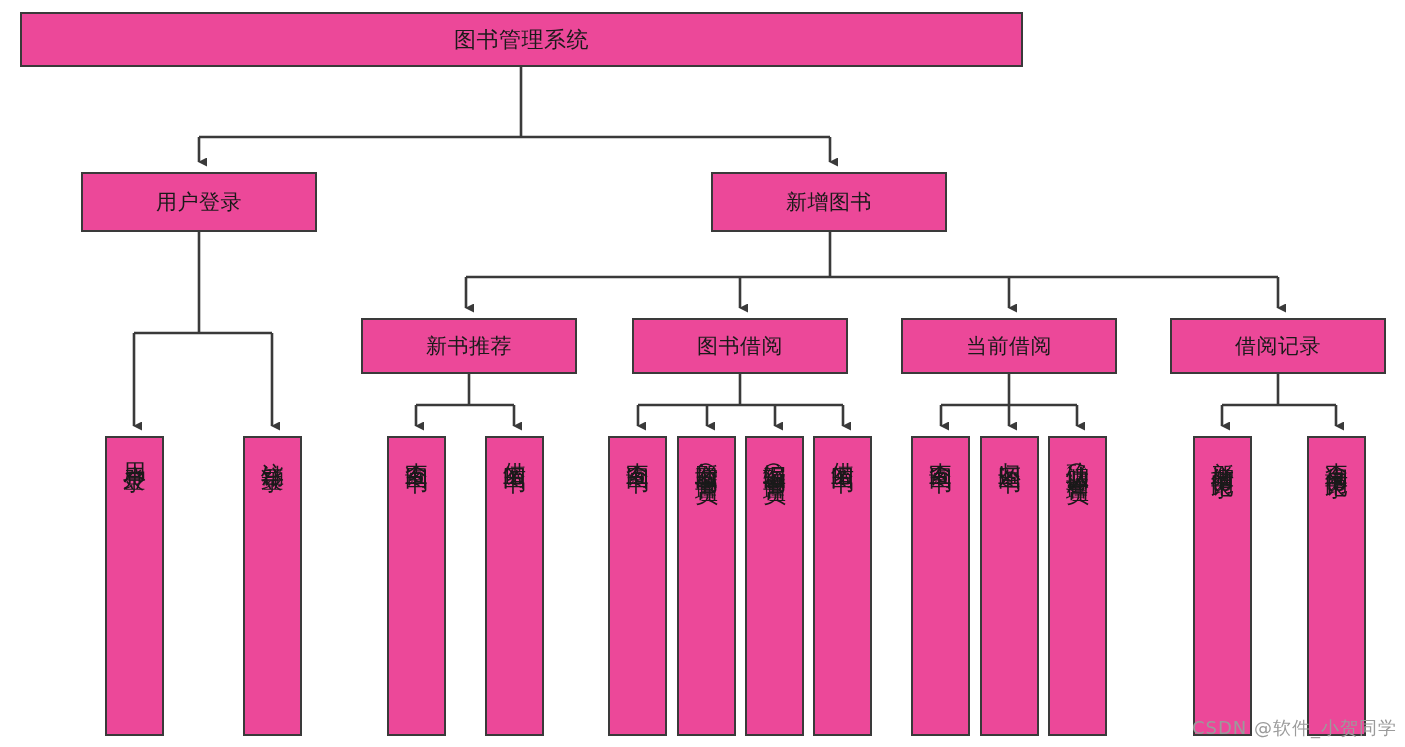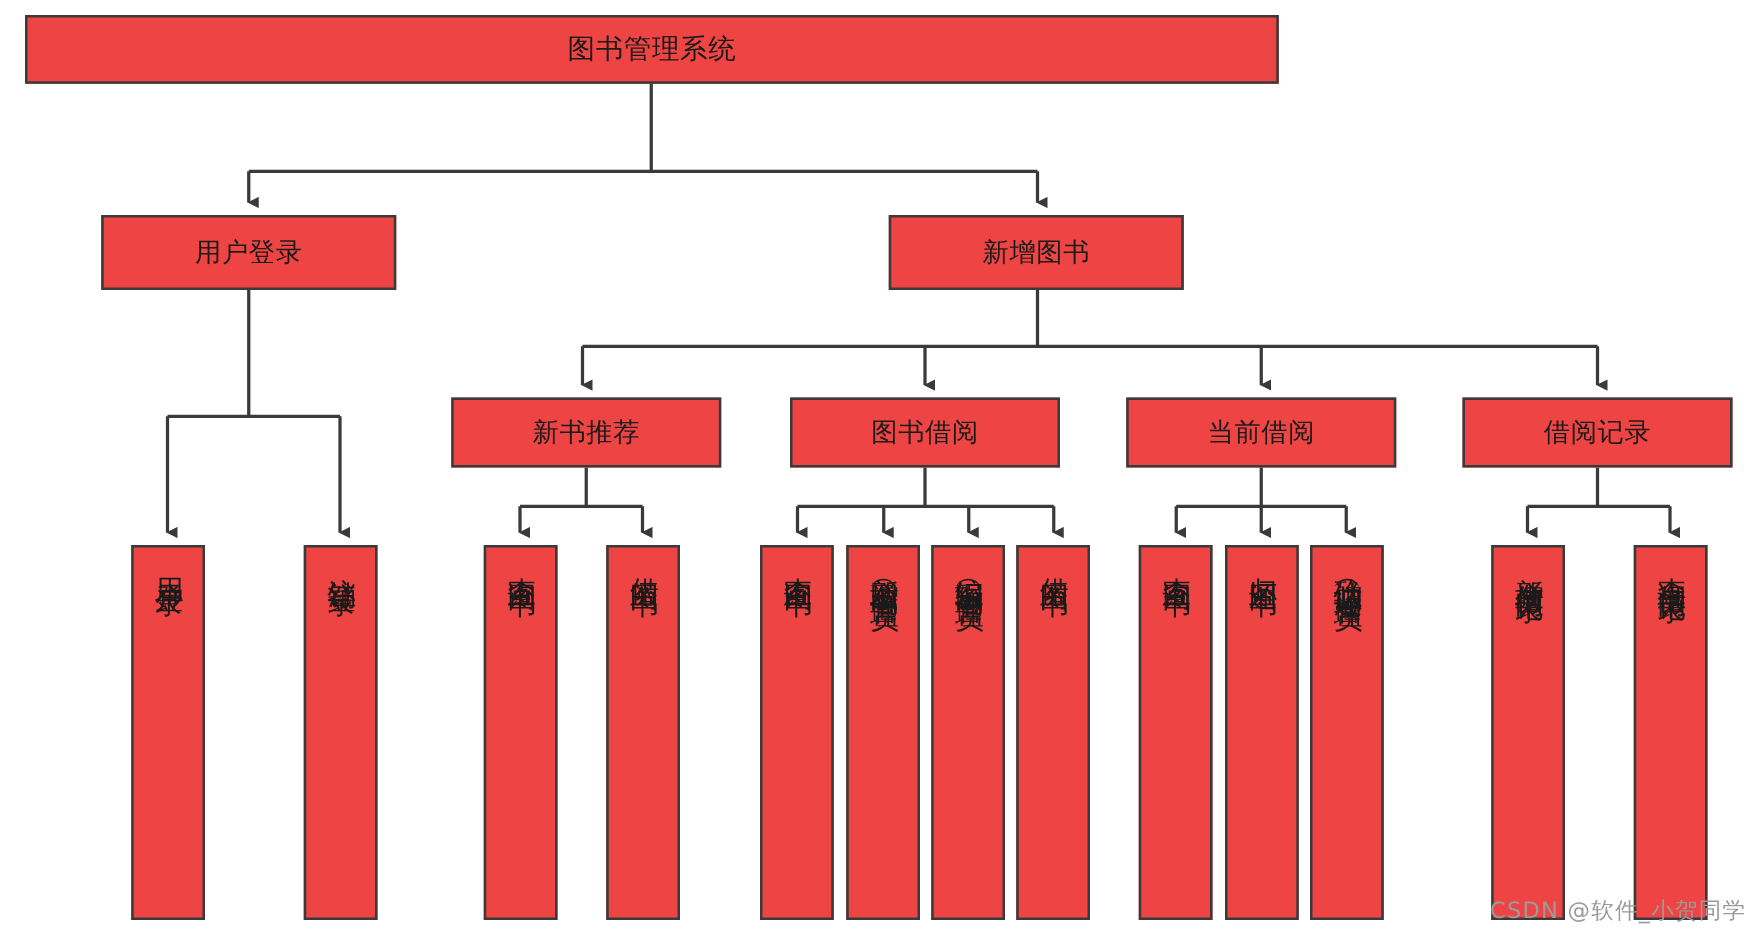--- a/index.html
+++ b/index.html
@@ -21,21 +21,21 @@
     position: absolute;
     left: 0;
     top: 0;
     width: 1405px;
     height: 747px;
     pointer-events: none;
   }
   .node {
     position: absolute;
     box-sizing: border-box;
-    background: #ef4444;
+    background: #ec4899;
     border: 2.5px solid #3a3a3a;
     display: flex;
     align-items: center;
     justify-content: center;
     color: #1a1a1a;
   }
   .node-label {
     display: block;
     text-align: center;
     line-height: 1.18;

